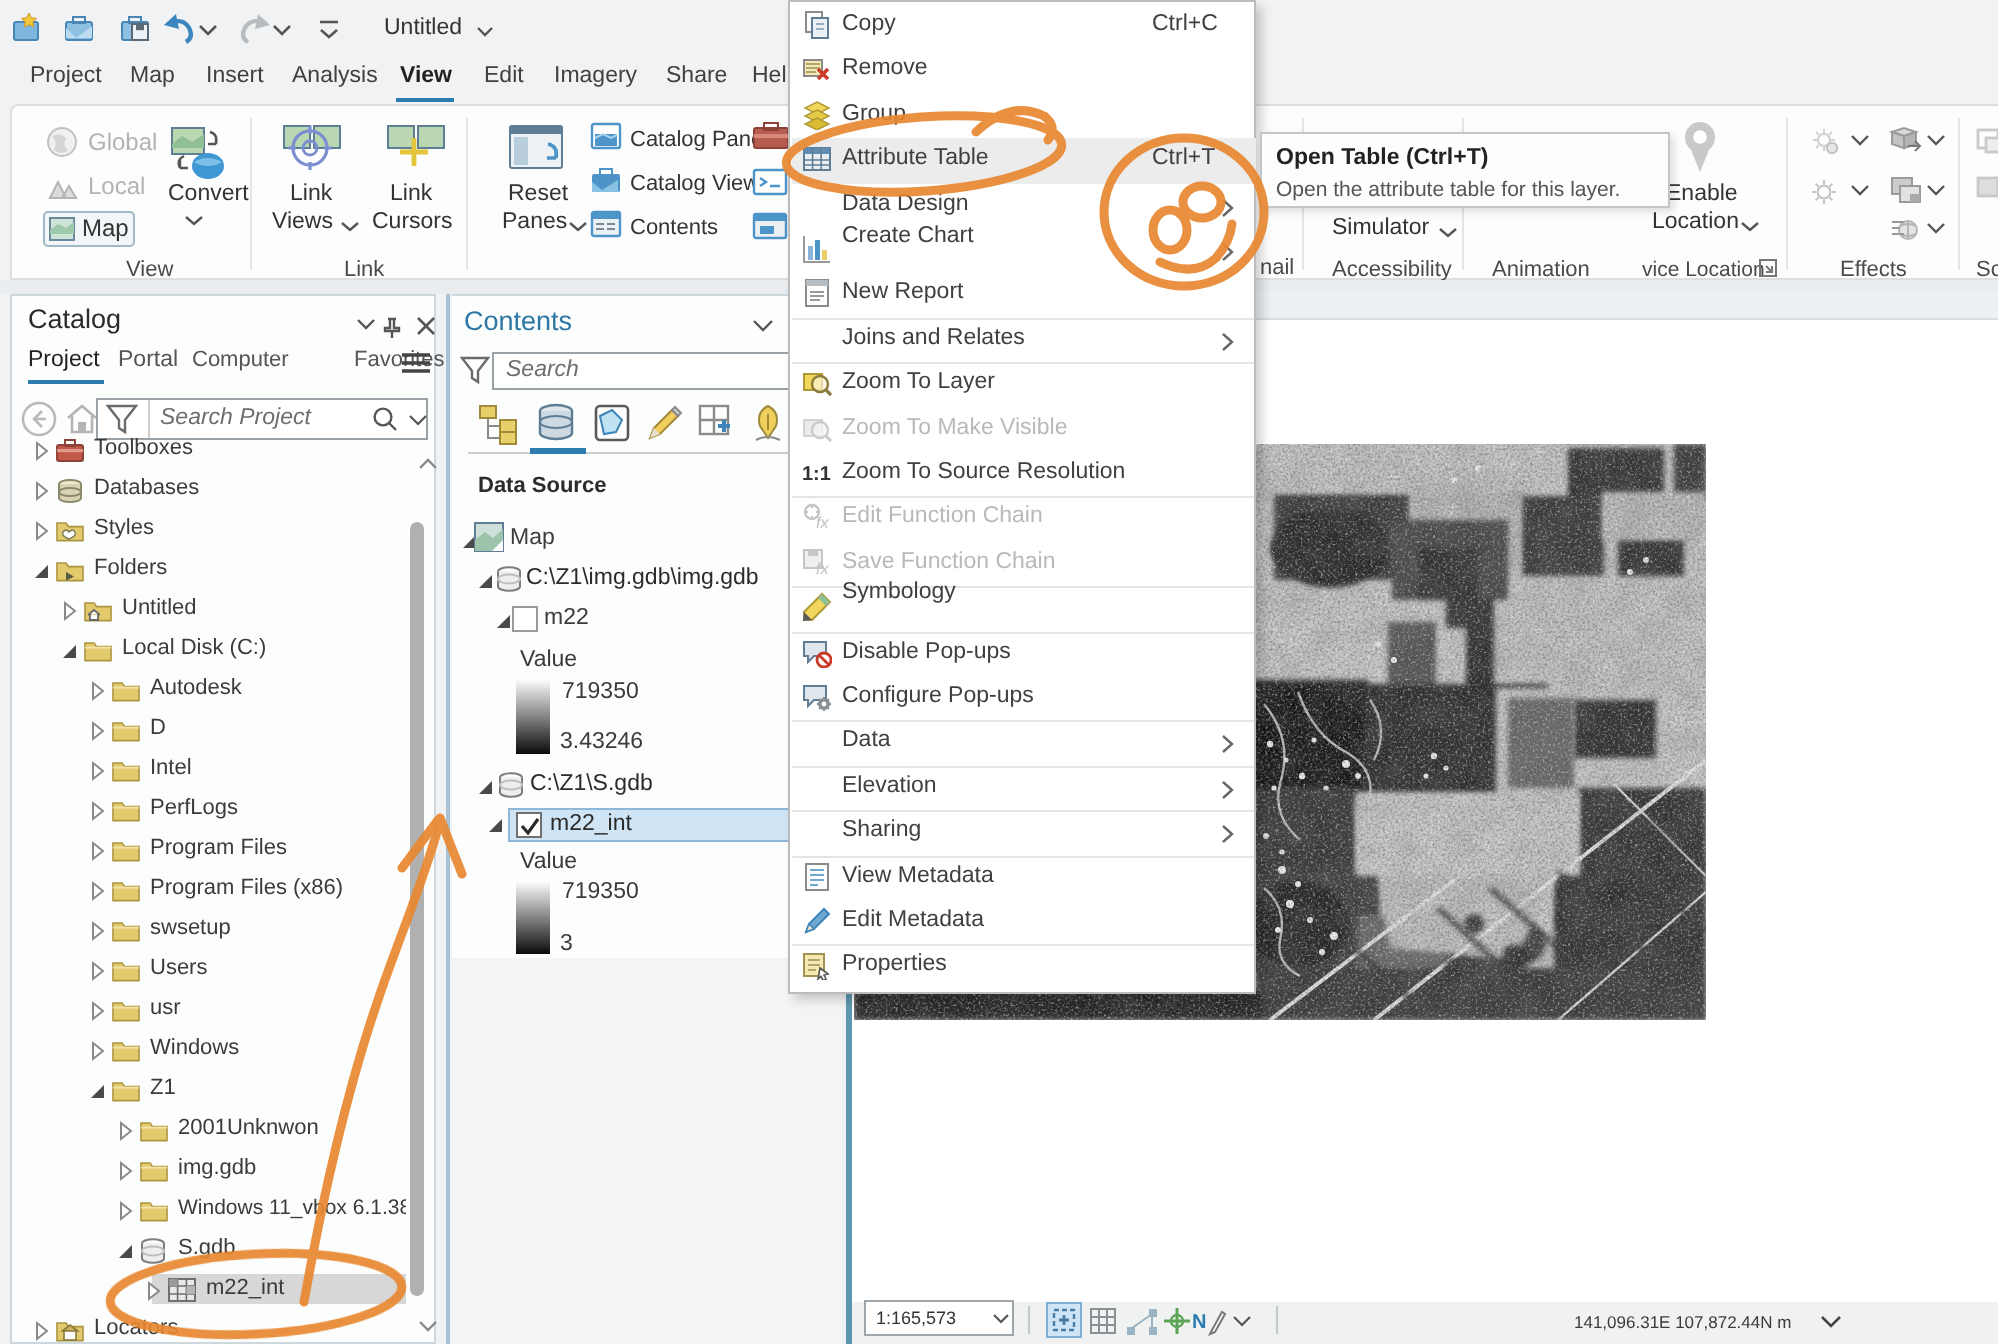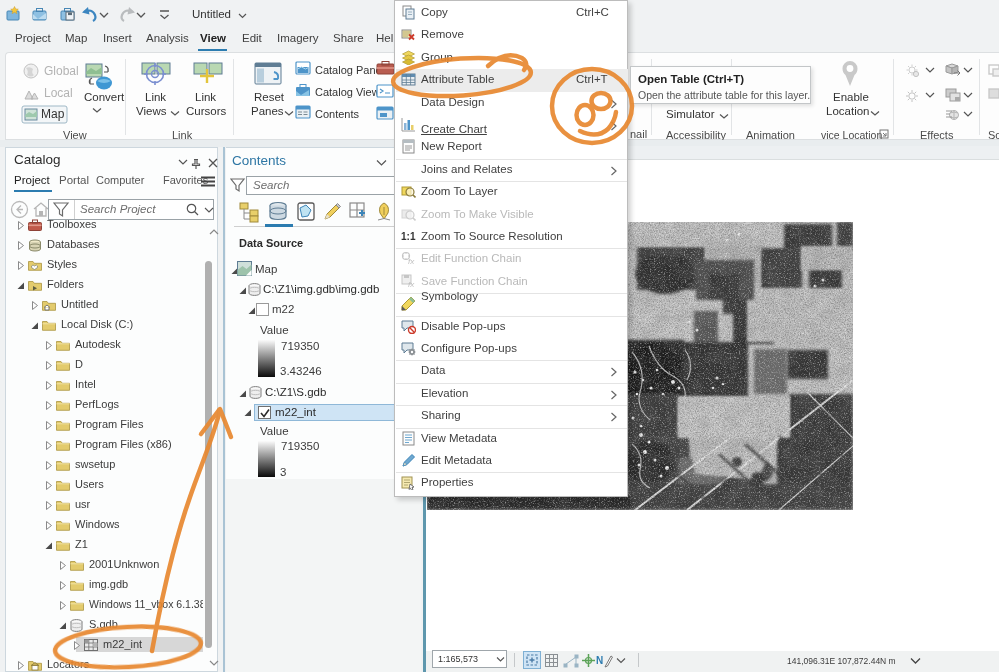--- a/index.html
+++ b/index.html
@@ -23,21 +23,21 @@
 #maptopband { left:426px; top:146px; width:573px; height:14px; background:#edf0f2; border-bottom:1px solid #dadedf; }
 #statusbar { left:426px; top:651px; width:573px; height:21px; background:#f0f2f2; }
 
 #menu { left:394px; top:0px; width:234px; height:497px; background:#ffffff; border:1px solid #bcbcbc; box-shadow:3px 3px 5px rgba(0,0,0,0.18); }
 .mtext { position:absolute; left:26px; top:4px; font-size:11.5px; color:#404040; white-space:nowrap;}
 .mshort { position:absolute; left:181px; top:4px; font-size:11.5px; color:#404040; }
 .msep { position:absolute; left:1px; width:231px; height:1px; background:#e4e4e4; }
 .micon { position:absolute; left:6px; top:4px; width:15px; height:15px; }
 .gray { color:#b9b9b9 !important; }
 
-#tooltip { left:630px; top:66px; width:181px; height:38px; background:#fdfdfd; border:1px solid #c3c6c8; box-shadow:2px 2px 4px rgba(0,0,0,0.12); }
+#tooltip { left:630px; top:66px; width:205px; height:38px; background:#fdfdfd; border:1px solid #c3c6c8; box-shadow:2px 2px 4px rgba(0,0,0,0.12); }
 svg { display:block; }
 </style>
 </head>
 <body>
 <div class="abs" id="titlebar">
   <svg width="999" height="29">
 
     <rect x="7" y="11" width="12" height="9" rx="1" fill="#7fb6dd" stroke="#4887b5"></rect>
     <path d="M14.5 6.5 l1.2 2.4 2.6.3 -1.9 1.8 .5 2.6 -2.4-1.3 -2.4 1.3 .5-2.6 -1.9-1.8 2.6-.3z" fill="#f4c73a" stroke="#c9992a" stroke-width="0.5"></path>
 
@@ -245,21 +245,21 @@
   <span class="abs" style="left:8px;top:4px;font-size:13.5px;color:#2b2b2b;">Catalog</span>
   <svg class="abs" style="left:172px;top:9px;" width="40" height="12">
     <path d="M1 3 l4 4 4-4" fill="none" stroke="#555" stroke-width="1.2"></path>
     <path d="M16 2.5 h4 M17 2.5 v4.5 h-2.5 l0 1.5 h7 l0-1.5 H19 V2.5 M18 8.5 v3.5" fill="none" stroke="#555" stroke-width="1.2"></path>
     <path d="M31 2 l8 8 m0-8 l-8 8" fill="none" stroke="#555" stroke-width="1.3"></path>
   </svg>
   <span class="abs" style="left:8px;top:26px;font-size:11.5px;color:#222;">Project</span>
   <div class="abs" style="left:8px;top:42px;width:38px;height:2px;background:#2c7cb0;"></div>
   <span class="abs" style="left:53px;top:26px;font-size:11.5px;color:#555;">Portal</span>
   <span class="abs" style="left:90px;top:26px;font-size:11px;color:#555;">Computer</span>
-  <span class="abs" style="left:135px;top:26px;font-size:11px;color:#555;padding-left:22px;">Favorites</span>
+  <span class="abs" style="left:149px;top:26px;font-size:11px;color:#555;padding-left:22px;">Favorites</span>
   <svg class="abs" style="left:195px;top:28px;" width="14" height="11">
       <path d="M0 1.5 h14 M0 5.5 h14 M0 9.5 h14" stroke="#444" stroke-width="1.8"></path>
     </svg>
 
   <svg class="abs" style="left:4px;top:52px;" width="20" height="20">
       <circle cx="9.5" cy="9.5" r="8" fill="none" stroke="#b9b9b9" stroke-width="1.3"></circle>
       <path d="M11 5.5 l-4 4 4 4 M7 9.5 h6" stroke="#b9b9b9" fill="none" stroke-width="1.3"></path>
     </svg>
   <svg class="abs" style="left:26px;top:53px;" width="18" height="17">
       <path d="M2 8 l7-6 7 6 M4 7 v8 h10 v-8" fill="none" stroke="#b5b5b5" stroke-width="1.3"></path>
@@ -869,21 +869,21 @@
       <path d="M1.5 1 l4.5 4 -4.5 4" fill="none" stroke="#666" stroke-width="1.2"></path>
     </svg>
   <div class="micon" style="top:116.0px;">
       <svg width="15" height="15">
         <path d="M1 1 v13 h13" stroke="#9a9a9a" fill="none"></path>
         <rect x="3" y="6" width="2.5" height="7" fill="#8ab4d8"></rect>
         <rect x="6.5" y="3" width="2.5" height="10" fill="#4d94c9"></rect>
         <rect x="10" y="8" width="2.5" height="5" fill="#e8cf6a"></rect>
       </svg>
     </div>
-  <span class="mtext" style="top:122px;text-decoration:underline;">Create Chart</span>
+  <span class="mtext" style="top:111px;">Create Chart</span>
   <svg class="abs" style="left:215px;top:120.0px;" width="8" height="10">
       <path d="M1.5 1 l4.5 4 -4.5 4" fill="none" stroke="#666" stroke-width="1.2"></path>
     </svg>
   <div class="micon" style="top:138.4px;">
       <svg width="15" height="15">
         <rect x="2" y="1" width="11" height="13" fill="#fdfdfd" stroke="#8a8a8a"></rect>
         <rect x="2" y="1" width="11" height="3" fill="#b5bdc2"></rect>
         <path d="M4 7 h7 M4 9 h7 M4 11 h5" stroke="#9a9a9a"></path>
       </svg>
     </div>

